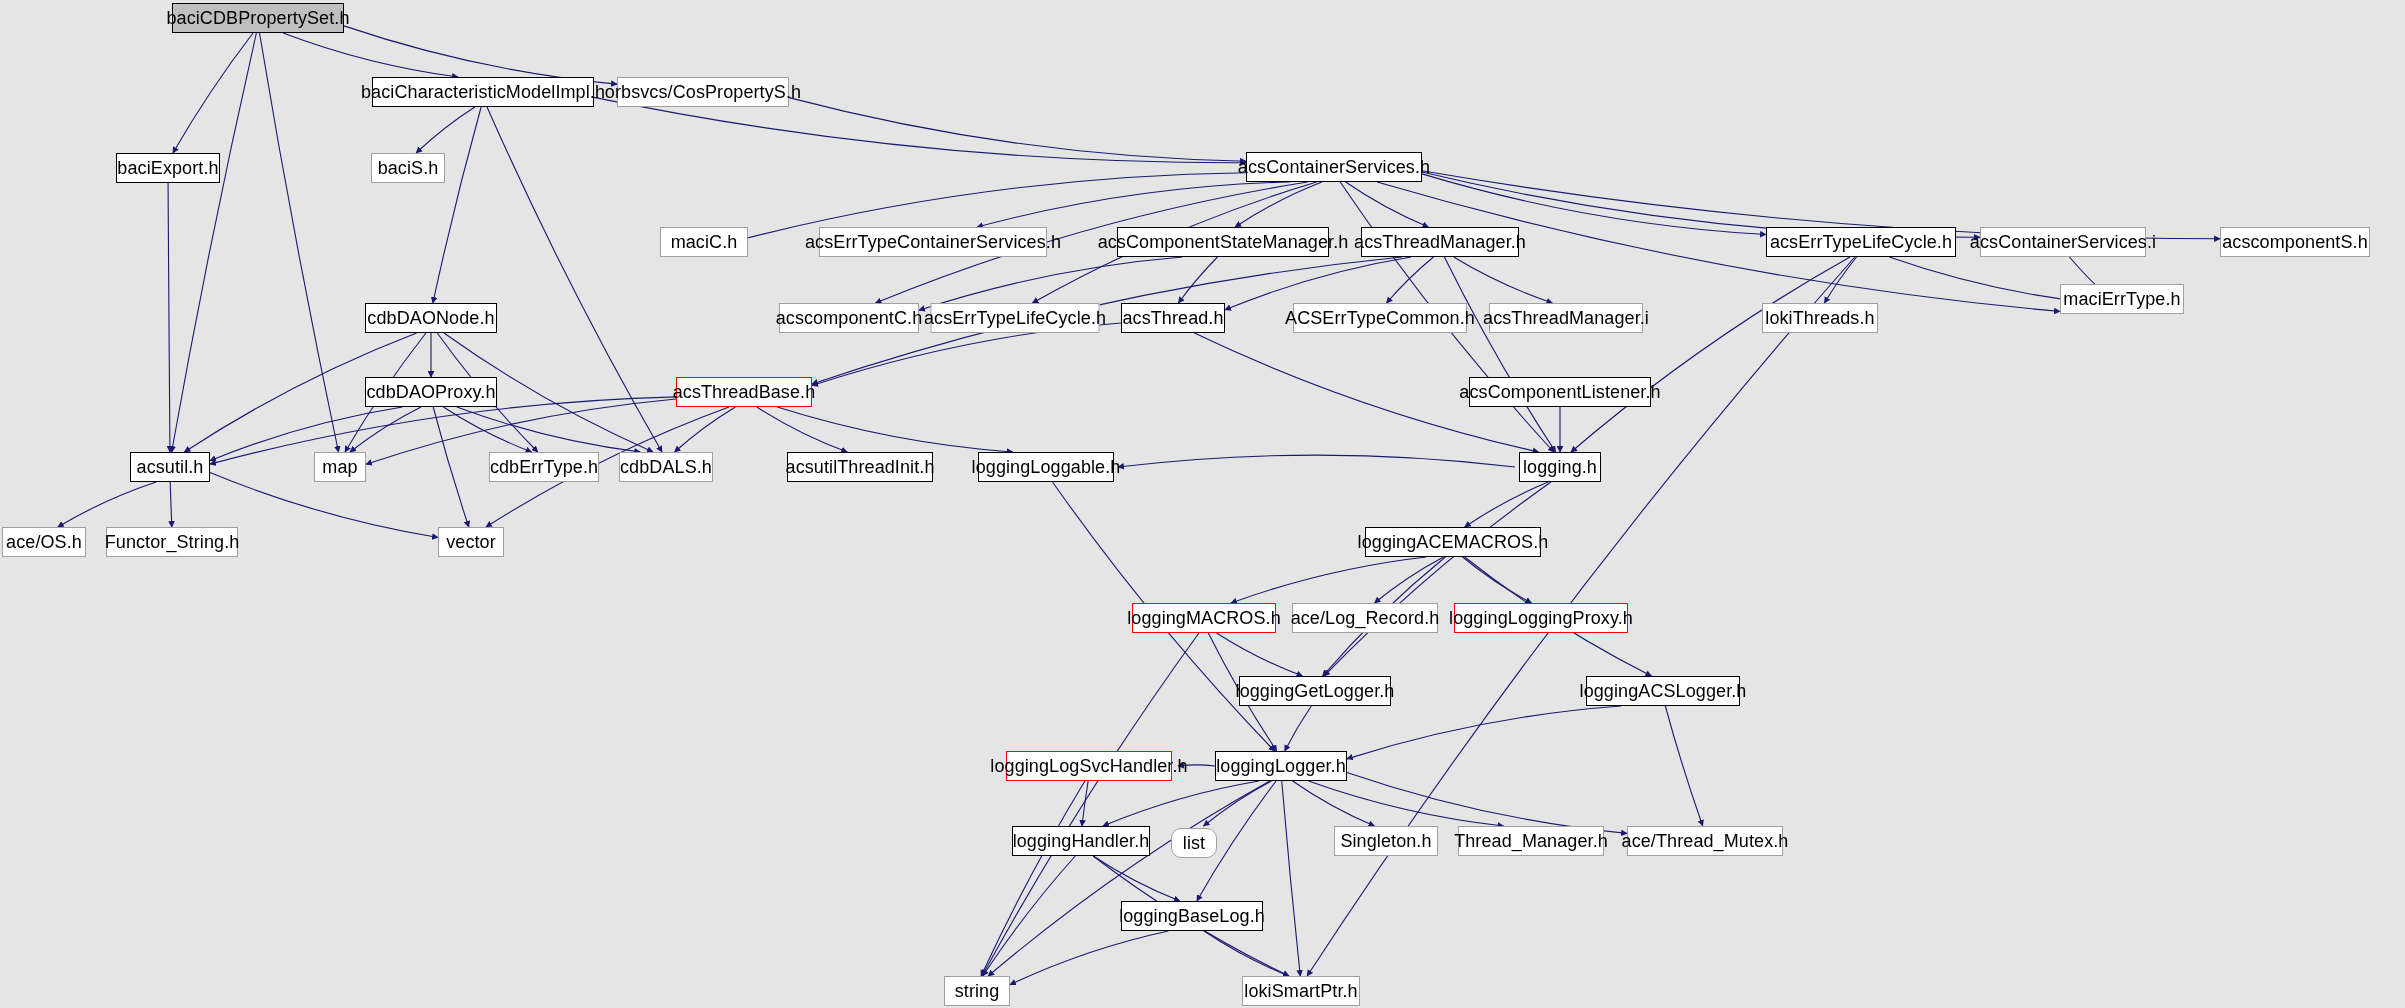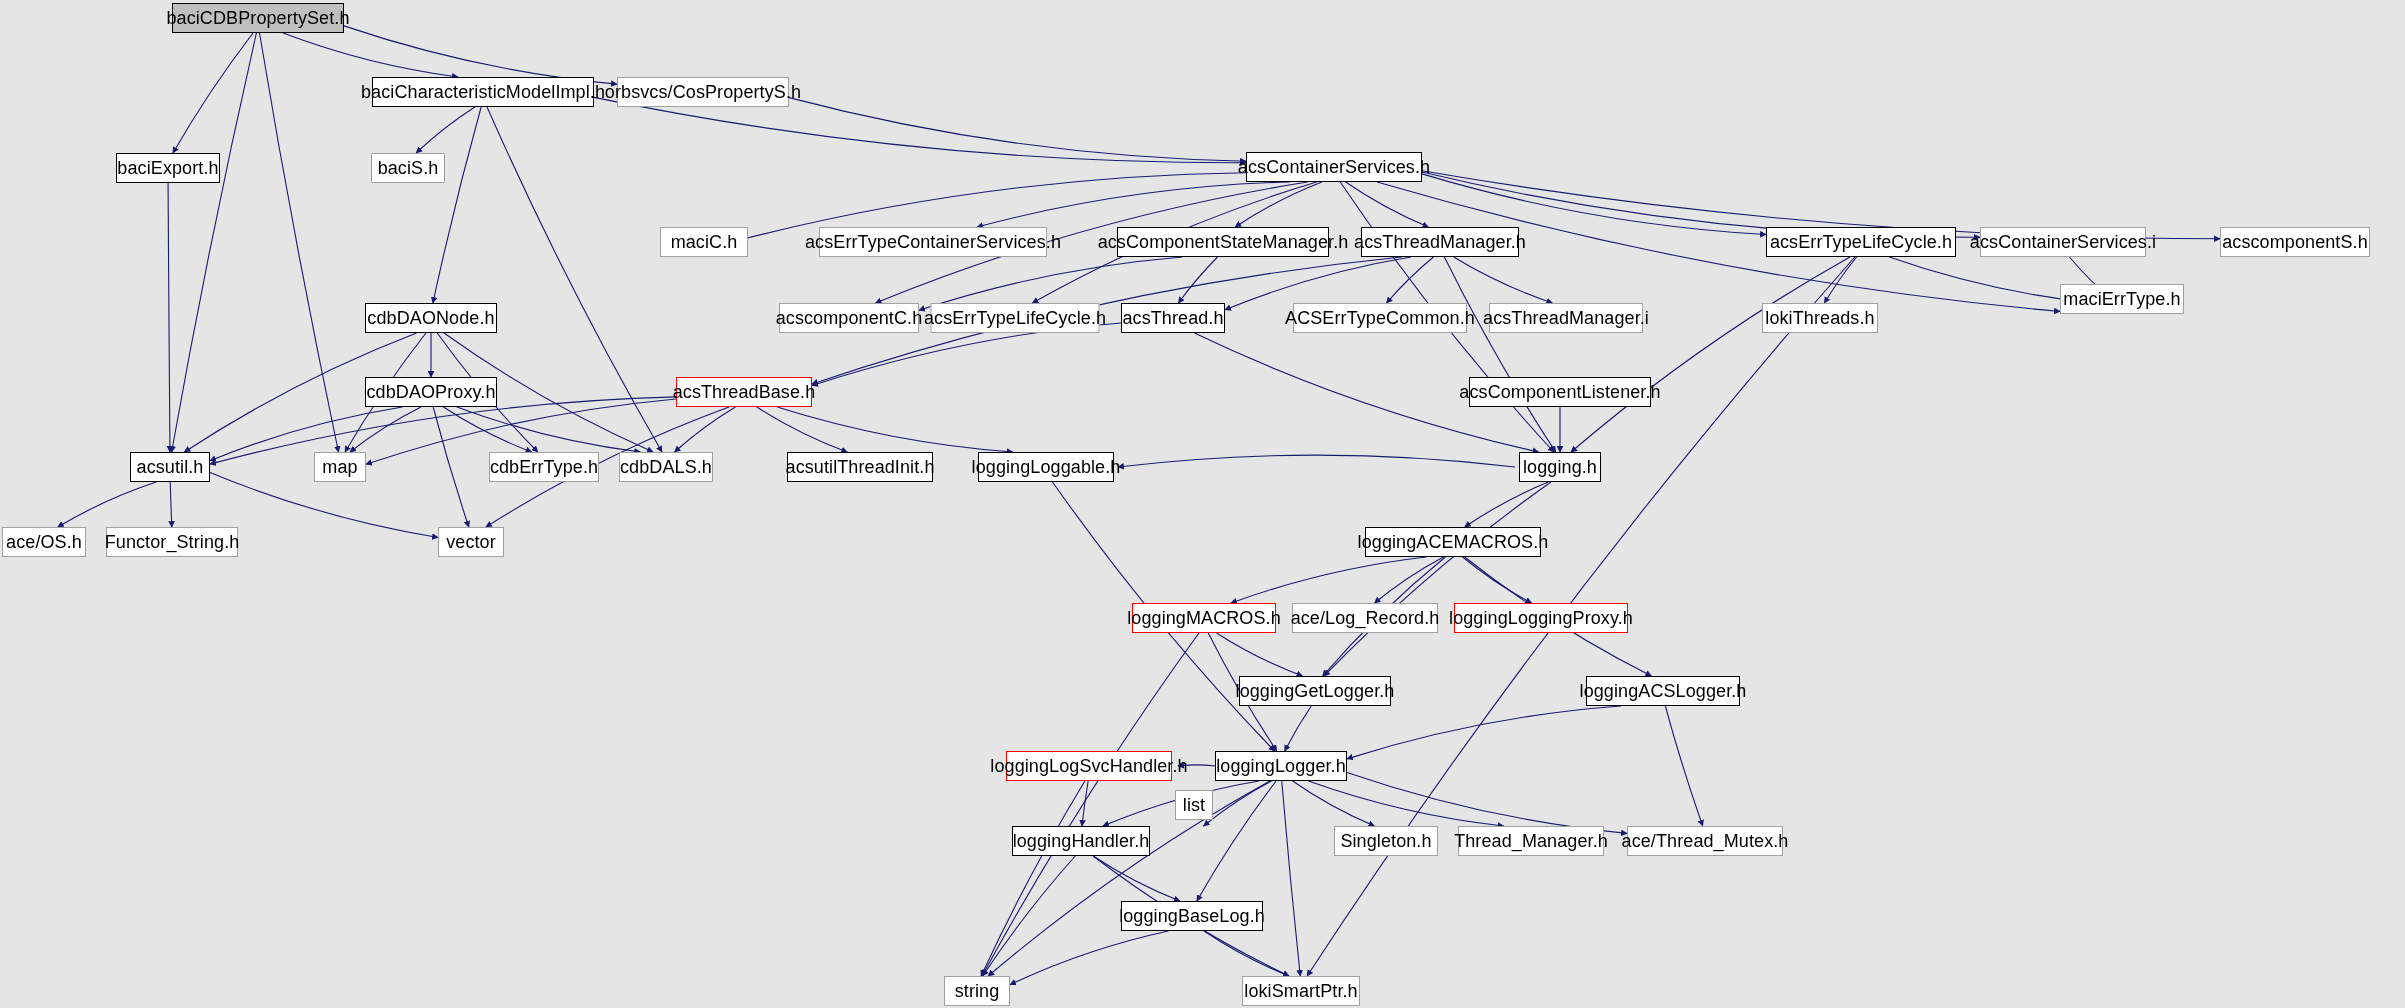--- a/index.html
+++ b/index.html
@@ -180,20 +180,20 @@
     <div class="node plain" style="left: 471px; top: 542px; width: 66px;">vector</div>
     <div class="node bold" style="left: 1453px; top: 542px; width: 176px;">loggingACEMACROS.h</div>
     <div class="node red" style="left: 1204px; top: 618px; width: 144px; text-align: right;">loggingMACROS.h</div>
     <div class="node plain" style="left: 1365px; top: 618px; width: 146px;">ace/Log_Record.h</div>
     <div class="node red" style="left: 1541px; top: 618px; width: 174px;">loggingLoggingProxy.h</div>
     <div class="node bold" style="left: 1315px; top: 691px; width: 152px;">loggingGetLogger.h</div>
     <div class="node bold" style="left: 1663px; top: 691px; width: 154px;">loggingACSLogger.h</div>
     <div class="node red" style="left: 1089px; top: 766px; width: 166px;">loggingLogSvcHandler.h</div>
     <div class="node bold" style="left: 1281px; top: 766px; width: 132px;">loggingLogger.h</div>
     <div class="node bold" style="left: 1081px; top: 841px; width: 138px;">loggingHandler.h</div>
-    <div class="node plain" style="left: 1194px; top: 805px; width: 38px;">list</div>
+    <div class="node plain" style="left: 1194px; top: 843px; width: 46px; border-radius: 10px;">list</div>
     <div class="node plain" style="left: 1386px; top: 841px; width: 104px;">Singleton.h</div>
     <div class="node plain" style="left: 1531px; top: 841px; width: 146px;">Thread_Manager.h</div>
     <div class="node plain" style="left: 1705px; top: 841px; width: 156px;">ace/Thread_Mutex.h</div>
     <div class="node bold" style="left: 1192px; top: 916px; width: 142px;">loggingBaseLog.h</div>
     <div class="node plain" style="left: 977px; top: 991px; width: 66px;">string</div>
     <div class="node plain" style="left: 1301px; top: 991px; width: 118px;">lokiSmartPtr.h</div>
   </div>
 
 </body></html>

